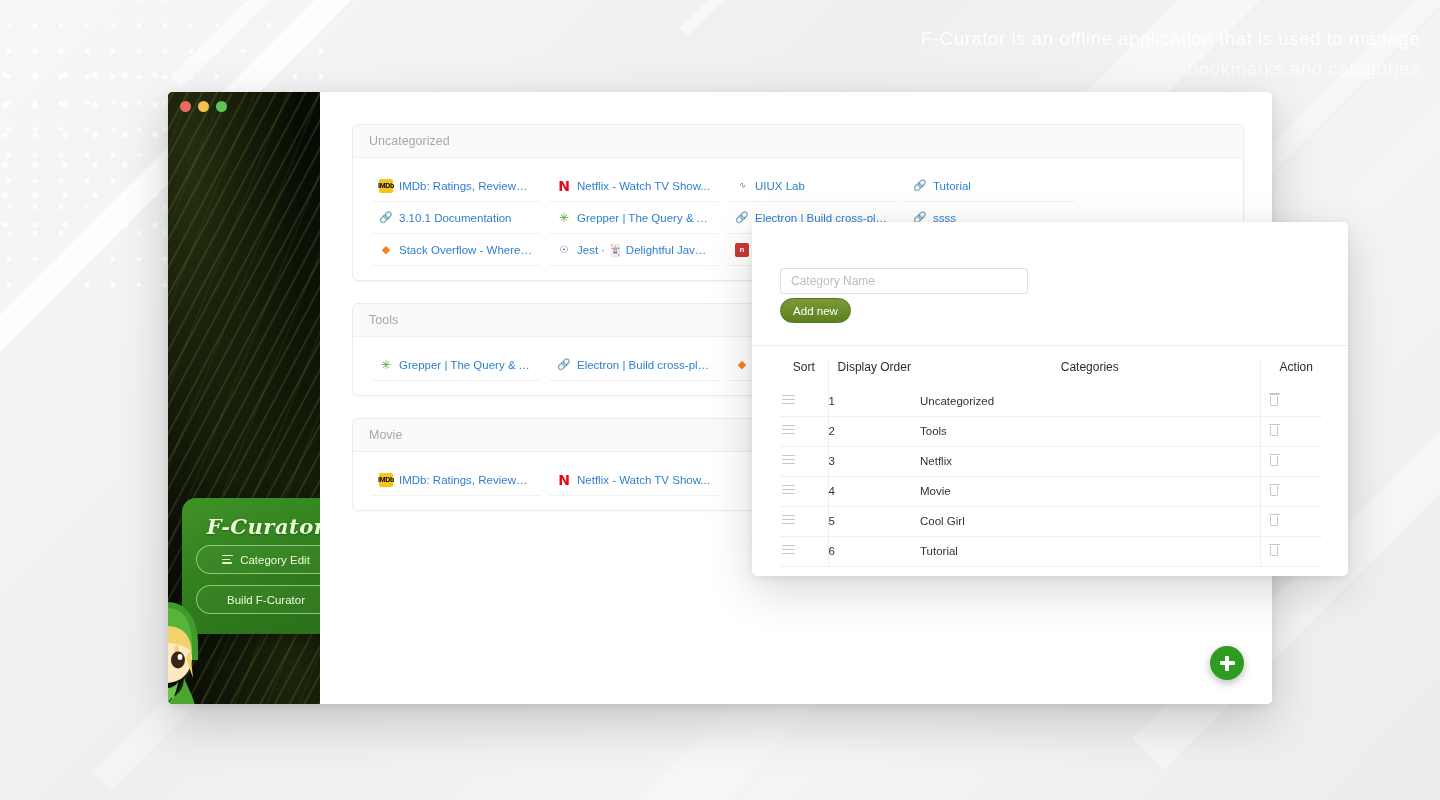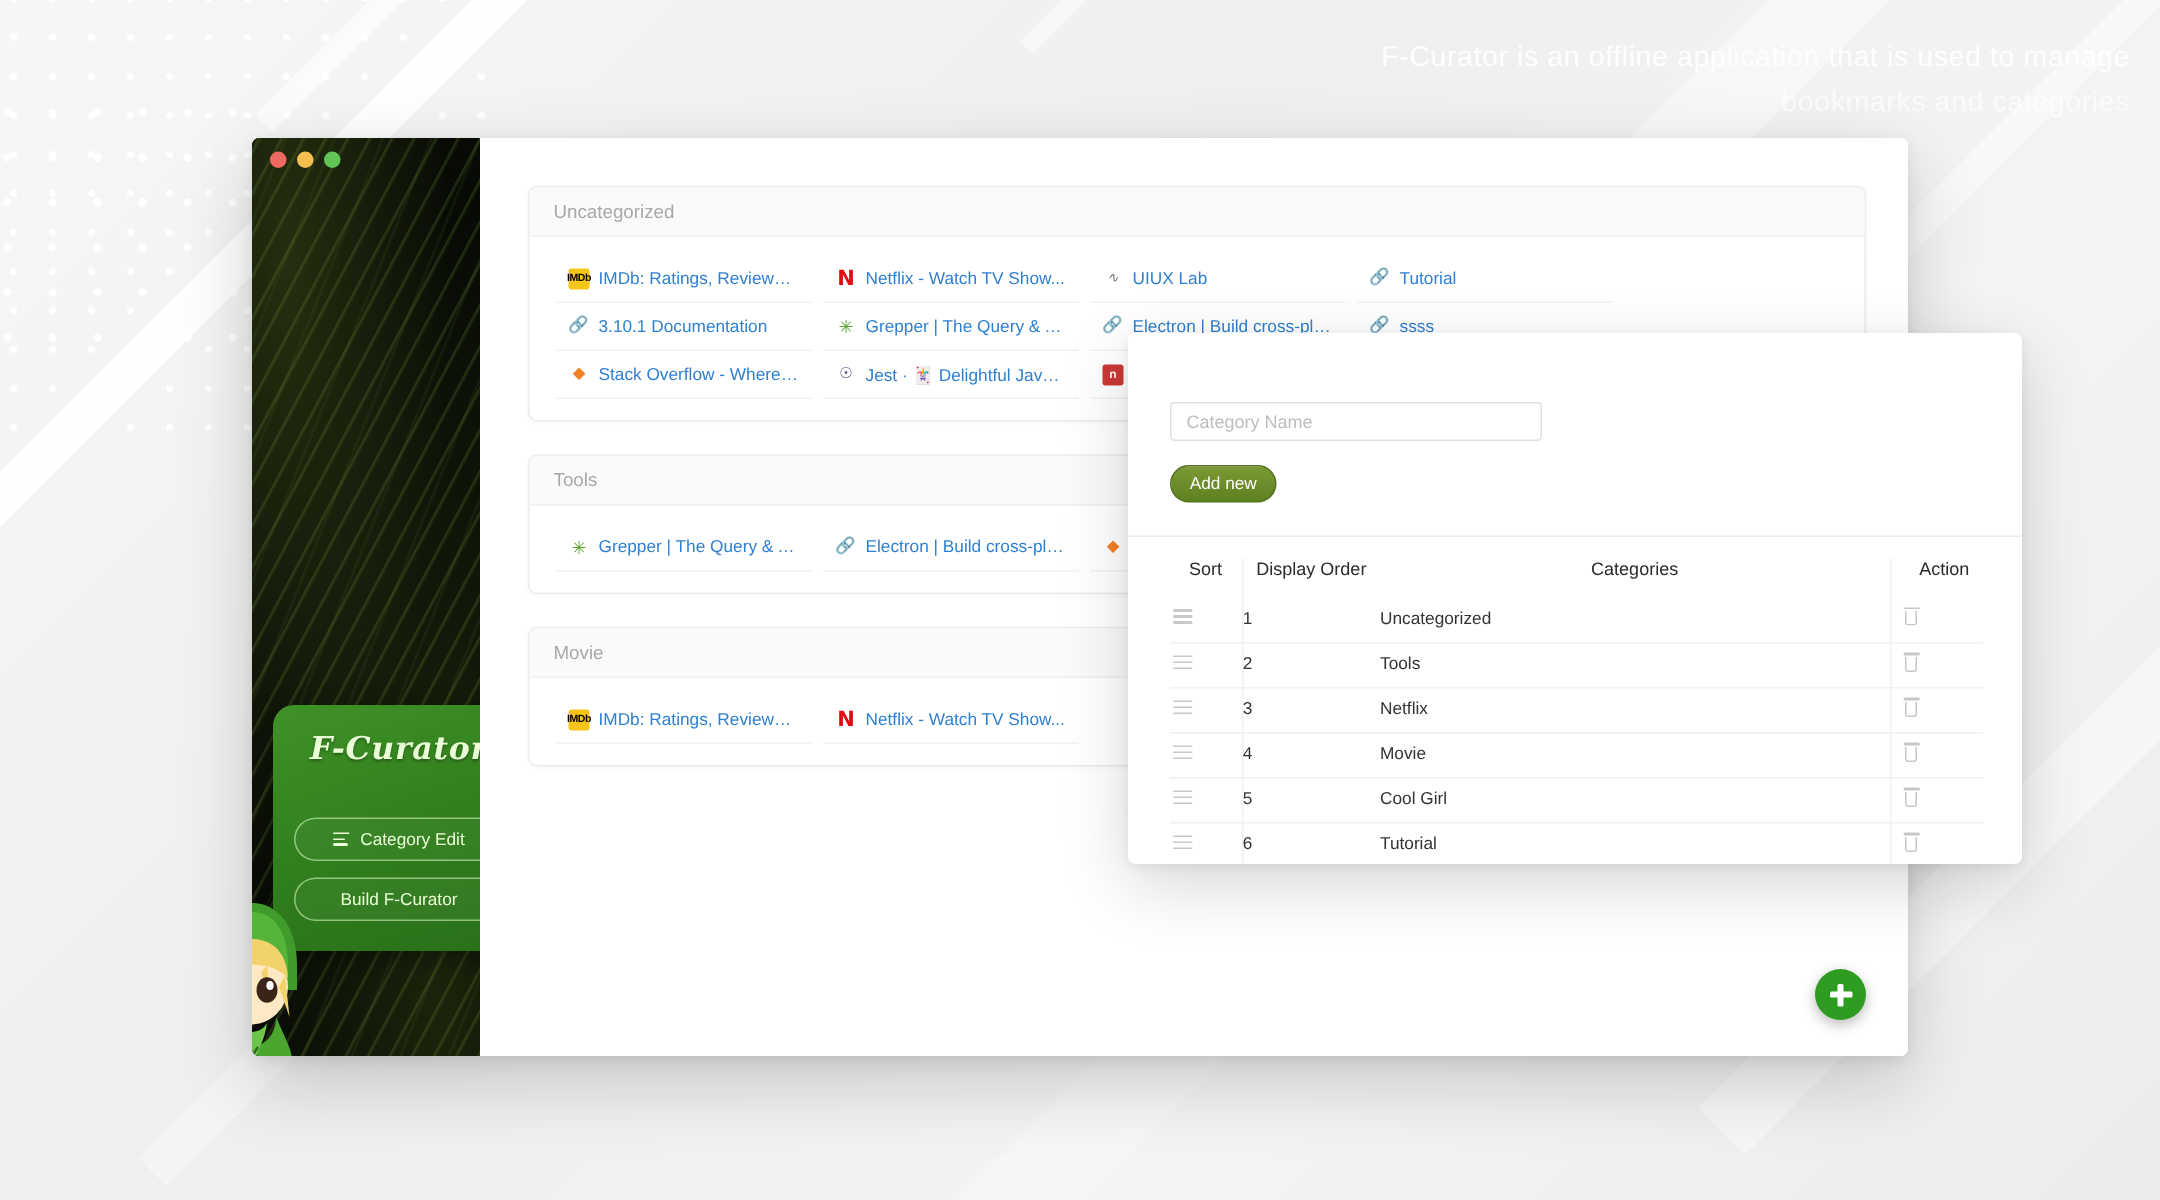--- a/index.html
+++ b/index.html
@@ -136,21 +136,21 @@
     z-index: 5;
   }
   #brand {
     font-family: "DejaVu Serif", serif;
     font-style: italic;
     font-weight: 700;
     font-size: 21px;
     color: #eaffd8;
     text-align: center;
     letter-spacing: .5px;
-    margin-bottom: 34px;
+    margin-bottom: 6px;
     text-shadow: 0 1px 2px rgba(0,0,0,.35);
   }
   .nav-btn {
     display: flex; align-items: center; justify-content: center;
     gap: 7px;
     height: 29px;
     border: 1px solid rgba(220,255,200,.55);
     border-radius: 16px;
     color: #eaffd8;
     font-size: 11.5px;
@@ -281,21 +281,21 @@
     border-radius: 3px;
     padding: 0 10px;
     font-size: 12px;
     color: #333;
     font-family: "Liberation Sans", sans-serif;
     outline: none;
     margin-top: 24px;
   }
   #cat-input::placeholder { color: #bdbdbd; }
   #add-new {
-    margin-top: 16px;
+    margin-top: 4px;
     width: 71px; height: 25px;
     border: 1px solid #53741e;
     border-radius: 13px;
     background: linear-gradient(180deg,#7a9a36 0%, #5f8020 100%);
     color: #fff;
     font-size: 11.5px;
     cursor: pointer;
     font-family: "Liberation Sans", sans-serif;
   }
   .modal-divider {

